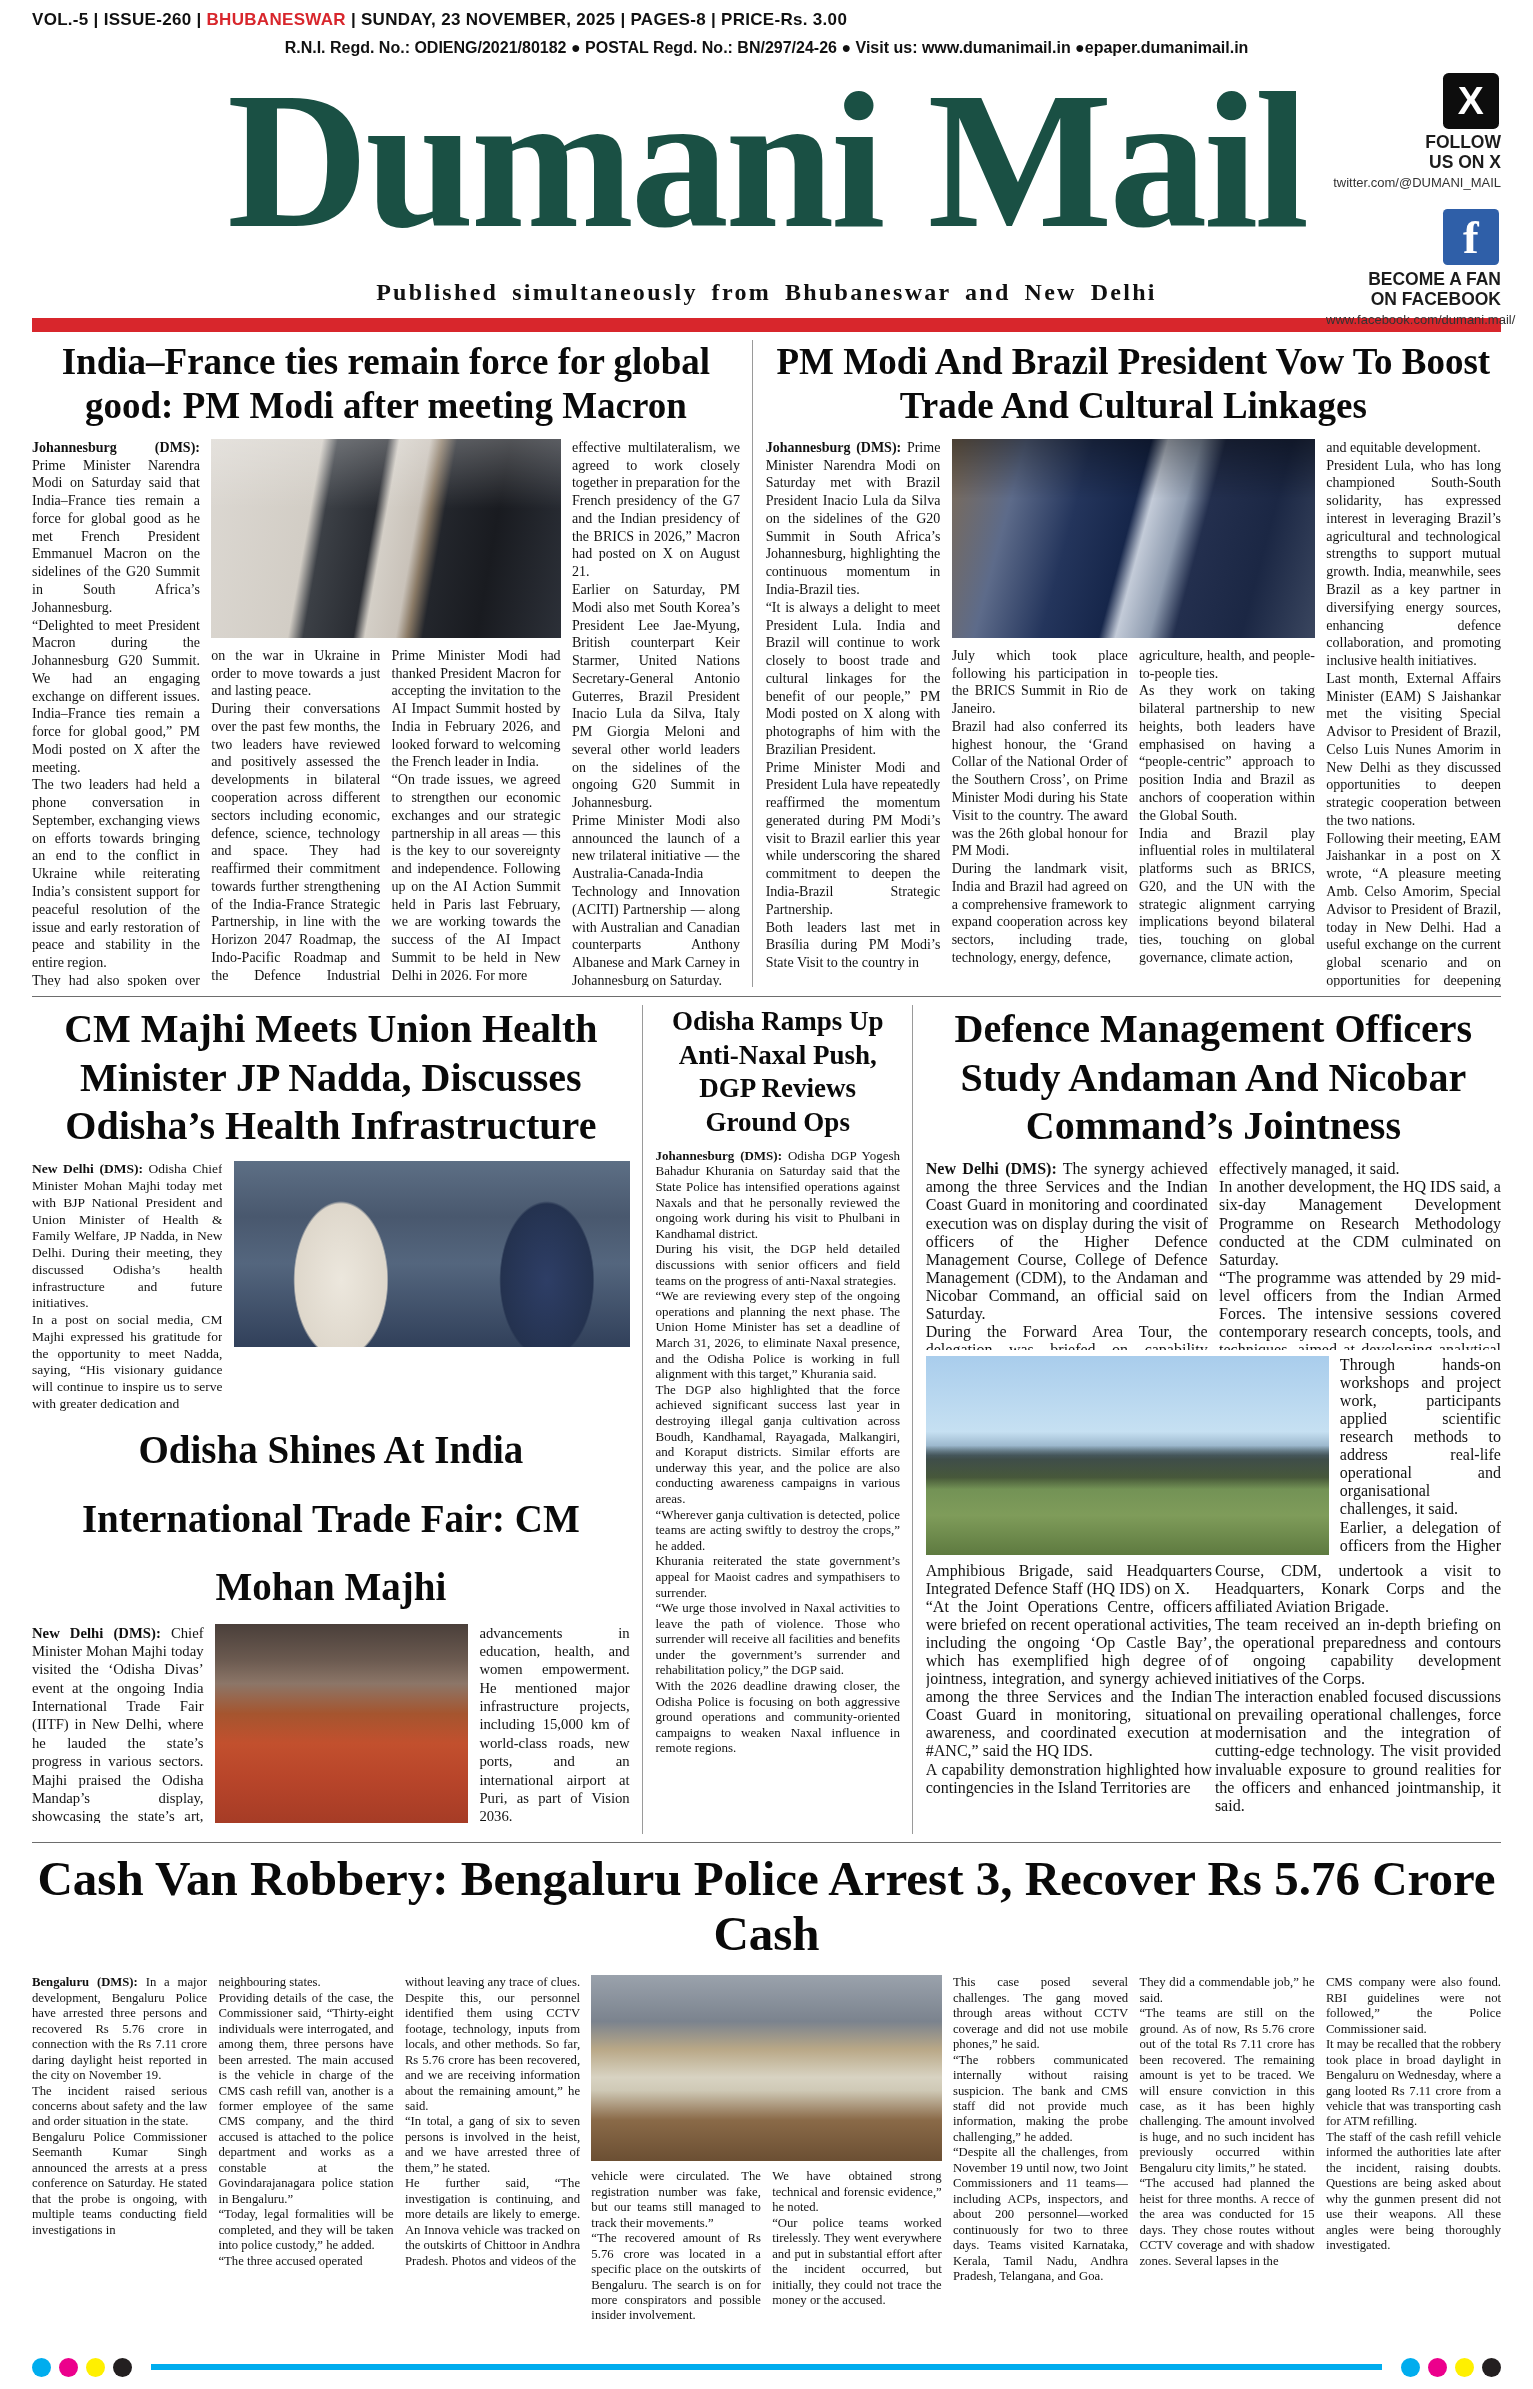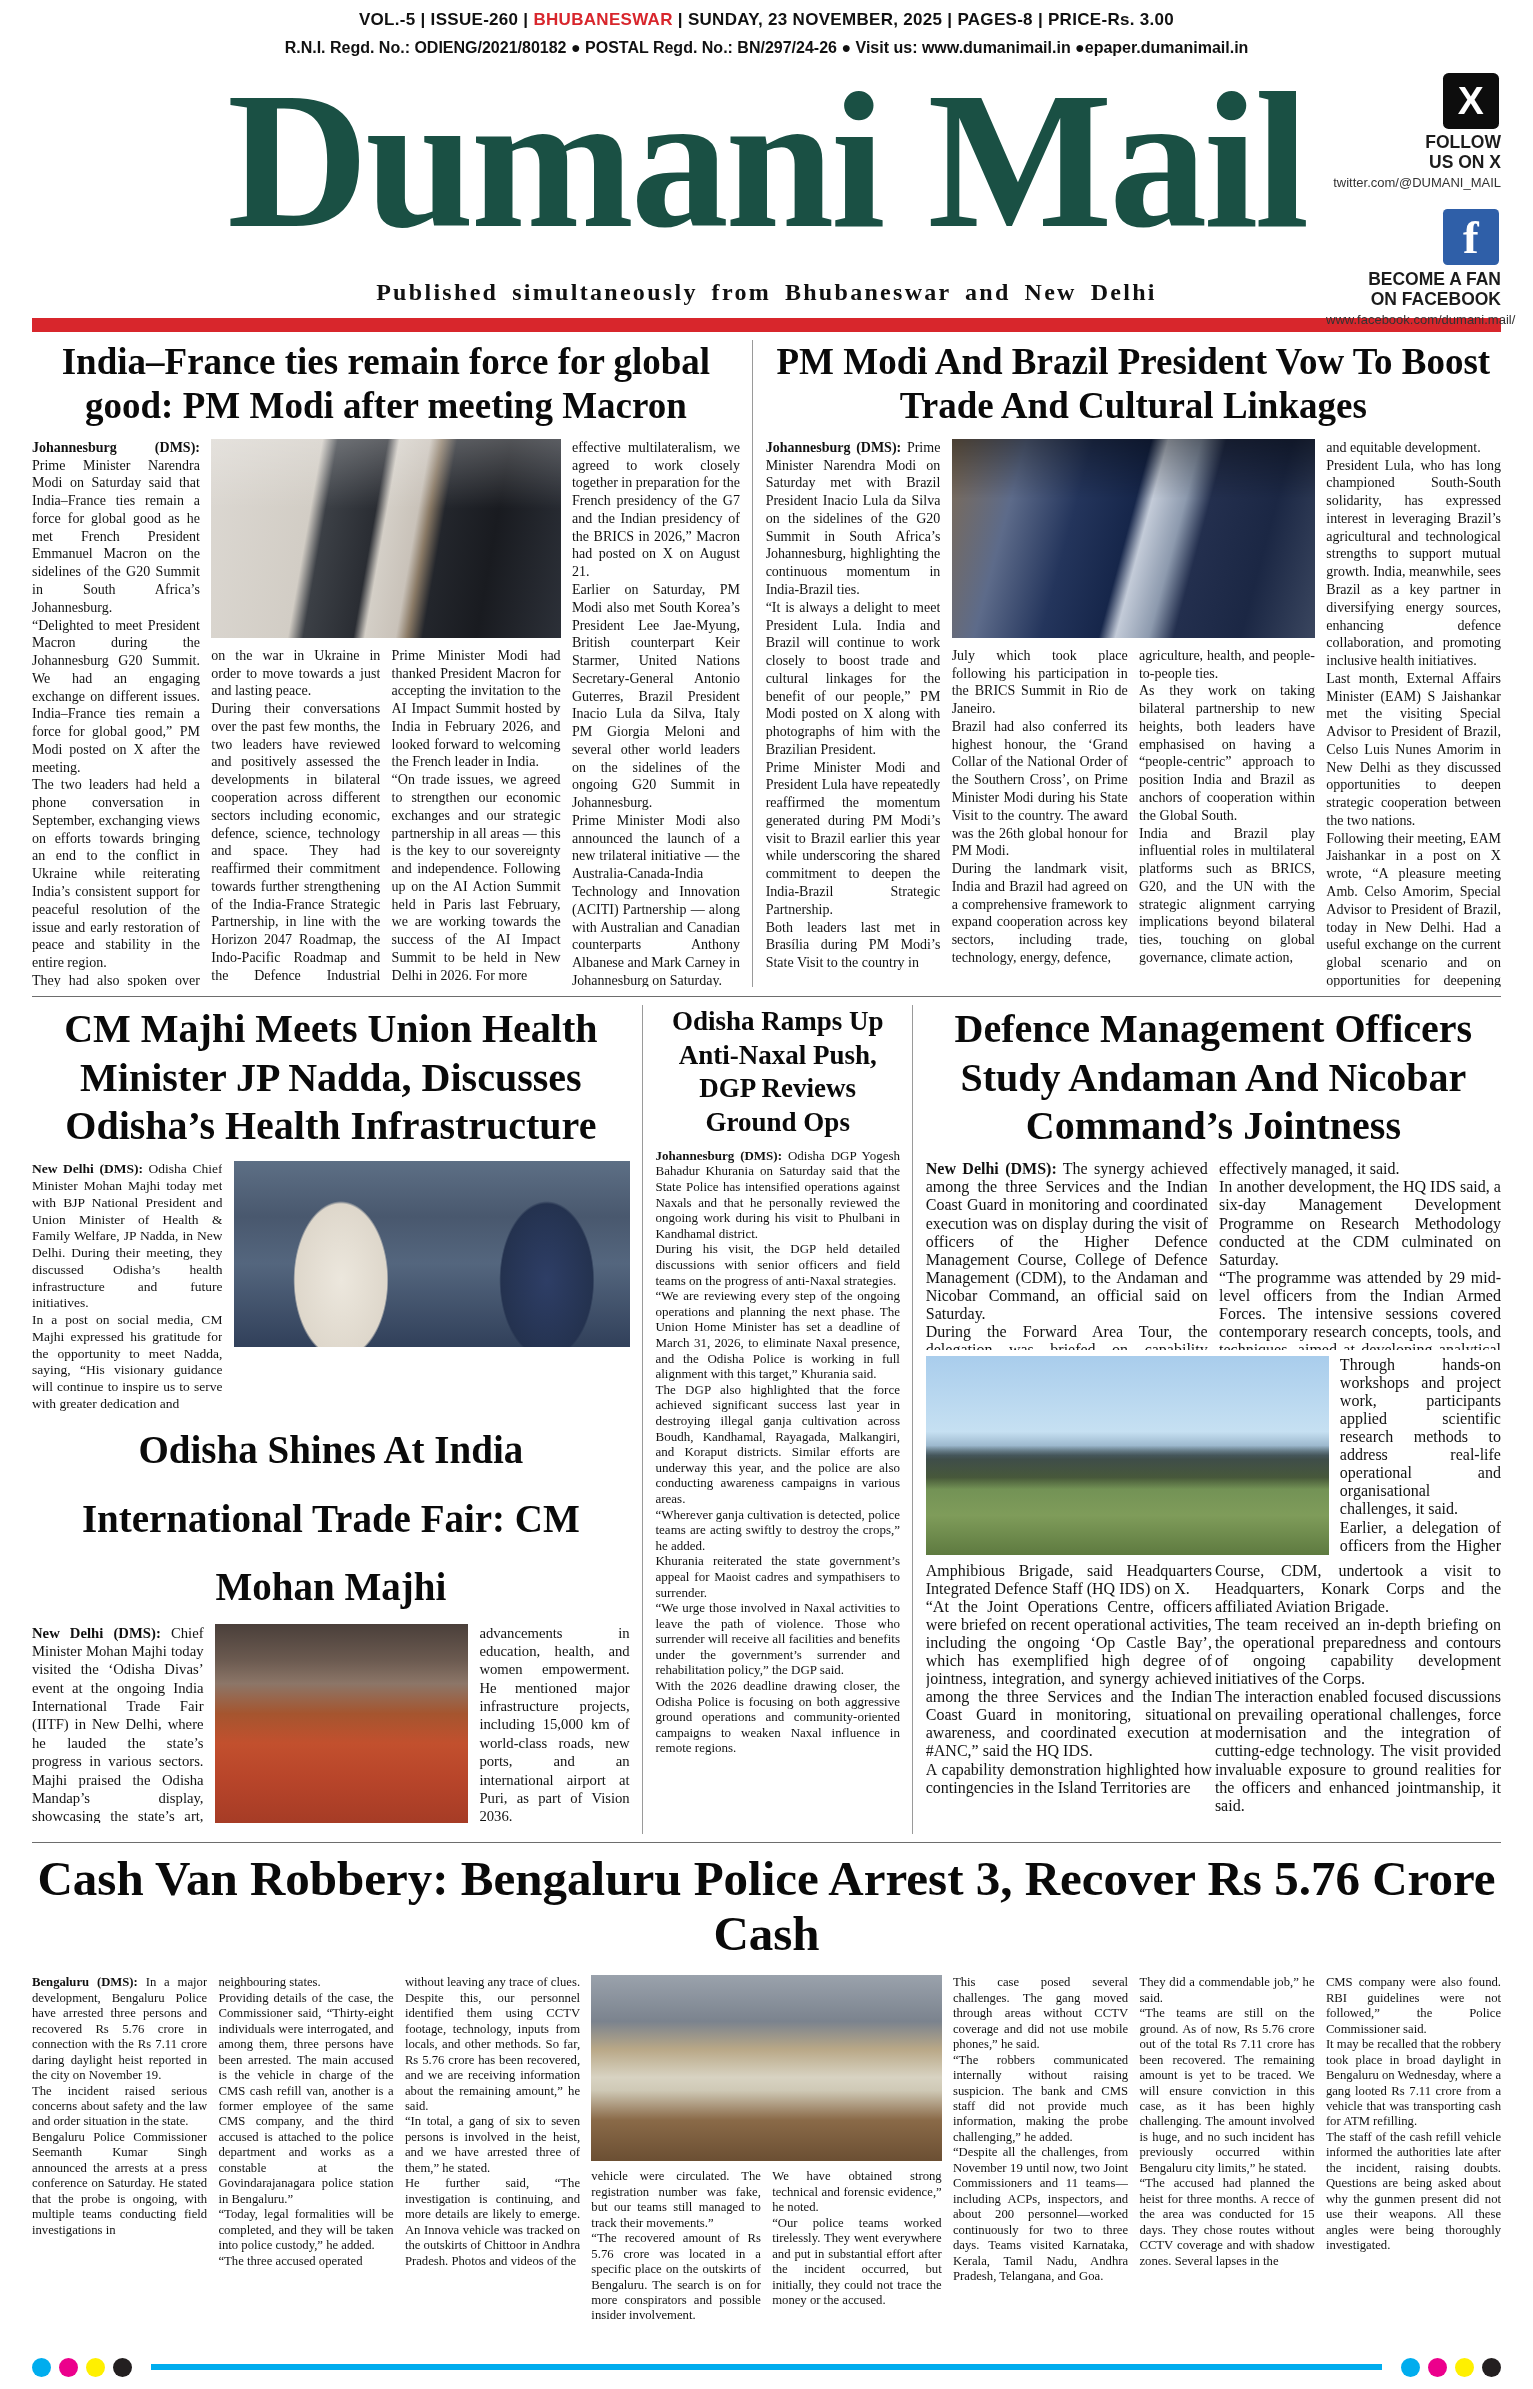--- a/index.html
+++ b/index.html
@@ -2,21 +2,21 @@
 <html style="--brand-green: #1a5044; --accent-red: #d8262c; --cmyk-cyan: #00adee; --cmyk-magenta: #ec008c; --cmyk-yellow: #fff000; --cmyk-black: #231f20;font-size:9px"><head>
 <meta charset="utf-8">
 <style>
   html,body{margin:0;padding:0;background:#ffffff;}
   .page{
     width:1533px;height:2389px;box-sizing:border-box;
     padding:10.2px 32px 0 32px;overflow:hidden;position:relative;
     font-family:"Liberation Serif",serif;color:#111;background:#fff;
   }
   
-  .topbar{text-align:center;font-family:"Liberation Sans",sans-serif;font-weight:bold;font-size:17px;letter-spacing:0.3px;}
+  .topbar{font-family:"Liberation Sans",sans-serif;font-weight:bold;font-size:17px;letter-spacing:0.3px;}
   .topbar .city{color:var(--accent-red,#e4262c);}
   .regd{text-align:center;font-family:"Liberation Sans",sans-serif;font-weight:bold;font-size:16px;margin-top:9px;}
   .masthead{position:relative;height:221px;margin-top:1.1px;}
   .mast-title{
     text-align:center;font-weight:bold;font-size:196px;line-height:1.04;
     color:var(--brand-green,#1a5044);letter-spacing:-3.4px;font-family:"Liberation Serif",serif;
   }
   .social{position:absolute;right:0;top:14.7px;width:175px;text-align:right;font-family:"Liberation Sans",sans-serif;}
   .social-item{margin-bottom:19px;}
   .icon-box{width:56px;height:56px;margin:0 2.3px 4.5px auto;display:flex;align-items:center;justify-content:center;color:#fff;font-weight:bold;}

